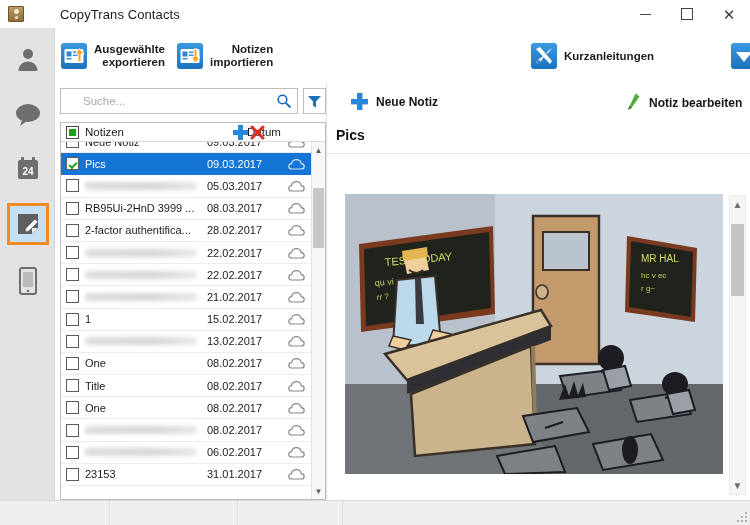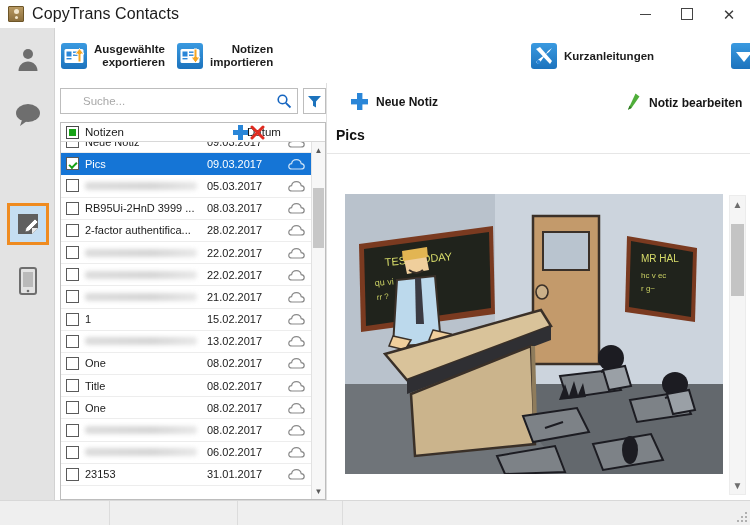--- a/index.html
+++ b/index.html
@@ -26,22 +26,23 @@
     background: linear-gradient(#b99a63, #8c6f3d);
     border: 1px solid #6d5527; border-radius: 1px;
     position: relative;
   }
   .title-icon::after {
     content: ""; position: absolute; left: 5px; top: 2px;
     width: 5px; height: 5px; border-radius: 50%; background: #f2e6cc;
     box-shadow: 0 6px 0 -1px #f2e6cc;
   }
   .title-text {
-    font-size: 16px; color: #1b1b1b;
+    font-size: 13px; color: #1b1b1b;
     letter-spacing: .1px;
+    margin-left: 28px;
   }
   .win-controls {
     position: absolute; right: 0; top: 0; height: 28px;
     display: flex; align-items: stretch;
   }
   .win-btn {
     width: 42px; display: flex; align-items: center; justify-content: center;
     color: #3b3b3b; font-size: 13px; line-height: 1; user-select: none;
   }
   .win-btn.min::before { content: ""; display:block; width: 11px; height: 1px; background: #444; }
@@ -254,20 +255,28 @@
       </svg>
     </div>
 
     <div class="rail-item" style="top:65px;">
       <svg class="rail-svg" width="28" height="24" viewBox="0 0 28 24">
         <ellipse cx="14" cy="11" rx="12" ry="9" fill="#6e6e6e"></ellipse>
         <path d="M8 18 L6 24 L13 19 Z" fill="#6e6e6e"></path>
       </svg>
     </div>
 
+    <div class="rail-item" style="top:120px;">
+      <svg class="rail-svg" width="26" height="26" viewBox="0 0 26 26">
+        <rect x="3" y="4" width="20" height="19" rx="2" fill="#6e6e6e"></rect>
+        <rect x="6" y="1" width="3" height="5" rx="1" fill="#6e6e6e"></rect>
+        <rect x="17" y="1" width="3" height="5" rx="1" fill="#6e6e6e"></rect>
+        <text x="13" y="19" font-family="Liberation Sans, sans-serif" font-size="10" font-weight="bold" fill="#ffffff" text-anchor="middle">24</text>
+      </svg>
+    </div>
 
     <div class="rail-item sel" style="top:175px;">
       <svg class="rail-svg" width="26" height="26" viewBox="0 0 26 26">
         <path d="M3 3 H23 V17 L17 23 H3 Z" fill="#5f5f5f"></path>
         <path d="M23 17 L17 23 V17 Z" fill="#eaeaea"></path>
         <path d="M20 8 L23 11 L14 20 L10 21 L11 17 Z" fill="#ffffff" stroke="#5f5f5f" stroke-width="0.8"></path>
       </svg>
     </div>
 
     <div class="rail-item" style="top:232px;">

